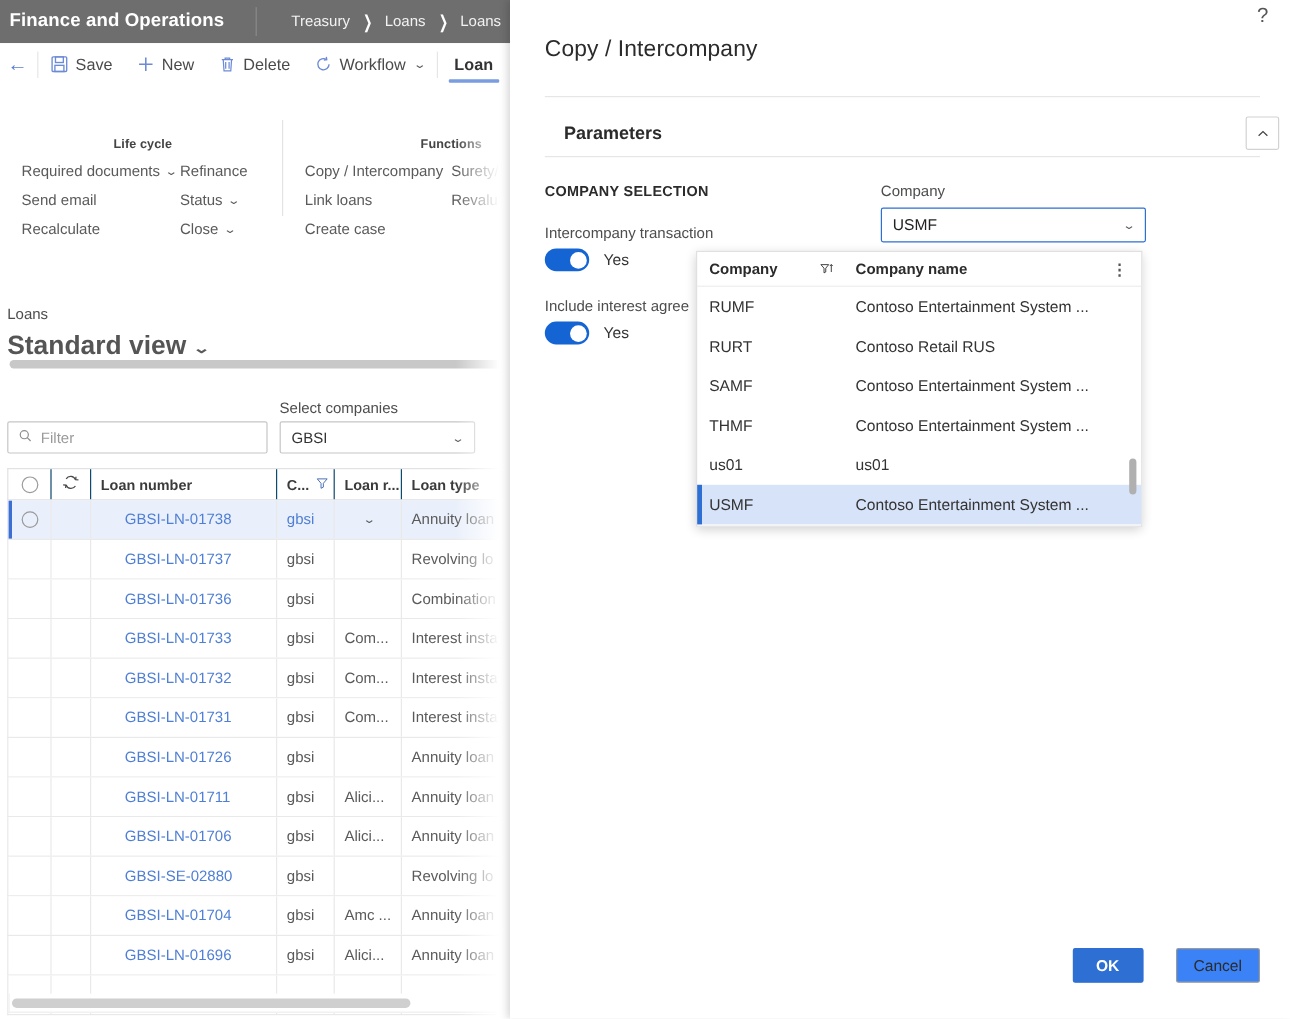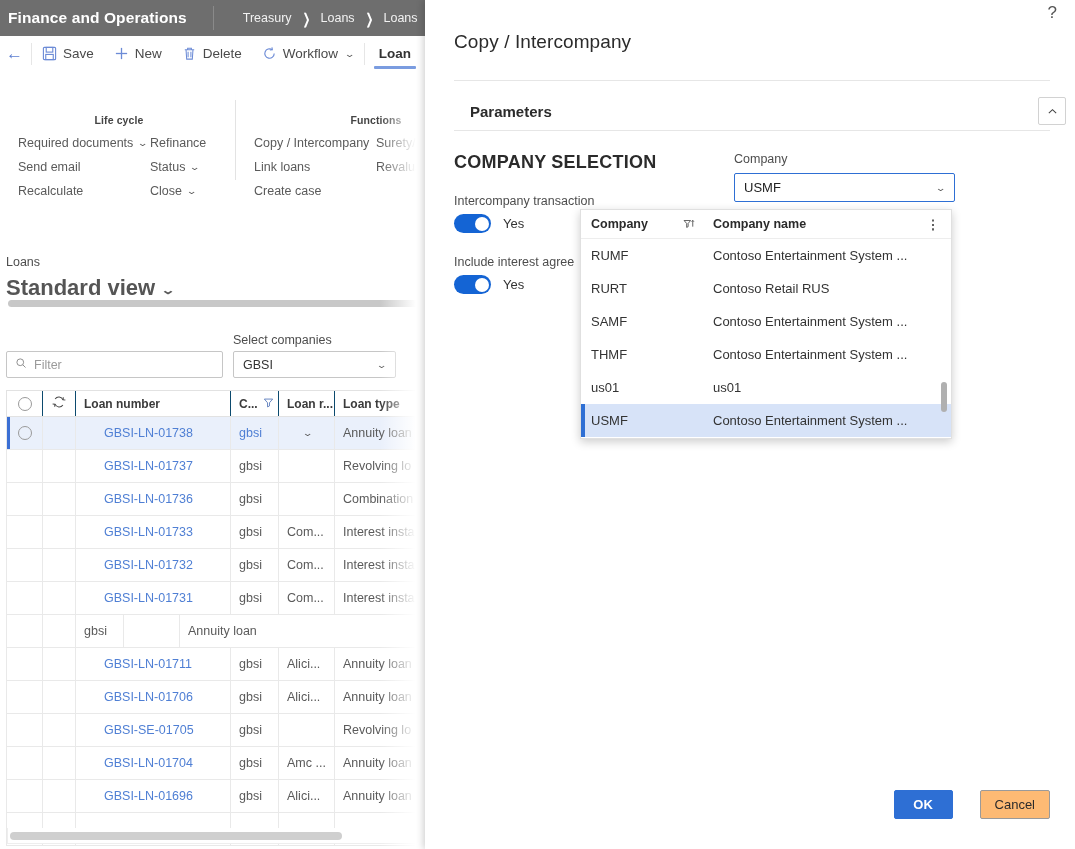--- a/index.html
+++ b/index.html
@@ -168,21 +168,21 @@
   }
   .dlg-section-title { font-size: 15px; font-weight: bold; color: #2b2b2b; }
   .collapse-btn {
     width: 28px; height: 28px; border: 1px solid #d2d2d2; background: #ffffff;
     display: flex; align-items: center; justify-content: center; border-radius: 2px;
   }
   .dlg-hr-mid { position: absolute; top: 130px; left: 29px; width: 596px; height: 1px; background: #e6e6e6; }
 
   .dlg-body { position: absolute; top: 152px; left: 29px; width: 596px; }
   .group-label {
-    font-size: 18px; font-weight: bold; color: #2b2b2b;
+    font-size: 12px; font-weight: bold; color: #2b2b2b;
     letter-spacing: .25px; text-transform: uppercase;
   }
   .fld-label { font-size: 12.5px; color: #4d4d4d; }
   .toggle-row { display: flex; align-items: center; gap: 12px; margin-top: 6px; }
   .toggle {
     width: 37px; height: 19px; border-radius: 10px; background: #1464d4;
     position: relative; flex: none;
   }
   .toggle .knob {
     position: absolute; top: 2.5px; right: 2.5px; width: 14px; height: 14px;
@@ -230,21 +230,21 @@
   .dlg-footer {
     position: absolute; left: 29px; top: 790px; width: 596px;
     display: flex; justify-content: flex-end; gap: 27px;
   }
   .btn {
     height: 29px; min-width: 59px; padding: 0 14px;
     font-size: 13px; border-radius: 2px; display: flex;
     align-items: center; justify-content: center;
   }
   .btn-primary { background: #2e6fd4; color: #ffffff; border: 1px solid #2e6fd4; font-weight: bold; }
-  .btn-default { background: #fdba74; color: #2b2b2b; border: 1px solid #9a9a9a; }
+  .btn-default { background: #3b82f6; color: #2b2b2b; border: 1px solid #9a9a9a; }
 </style>
 </head>
 <body>
 
 <div id="root">
 
   <div id="app">
 
     <div class="topbar">
       <div class="brand">Finance and Operations</div>
@@ -489,20 +489,23 @@
             <div class="gr-cell gcol-2">
               <span class="gr-link">GBSI-LN-01731</span>
             </div>
             <div class="gr-cell gcol-3" style="color: rgb(90, 90, 90);">gbsi</div>
             <div class="gr-cell gcol-4">Com...</div>
             <div class="gr-cell gcol-5">Interest insta</div>
           </div>
           <div class="grid-row">
             <div class="gr-cell gcol-0"></div>
             <div class="gr-cell gcol-1"></div>
+            <div class="gr-cell gcol-2">
+              <span class="gr-link">GBSI-LN-01726</span>
+            </div>
             <div class="gr-cell gcol-3" style="color: rgb(90, 90, 90);">gbsi</div>
             <div class="gr-cell gcol-4"></div>
             <div class="gr-cell gcol-5">Annuity loan</div>
           </div>
           <div class="grid-row">
             <div class="gr-cell gcol-0"></div>
             <div class="gr-cell gcol-1"></div>
             <div class="gr-cell gcol-2">
               <span class="gr-link">GBSI-LN-01711</span>
             </div>
@@ -517,21 +520,21 @@
               <span class="gr-link">GBSI-LN-01706</span>
             </div>
             <div class="gr-cell gcol-3" style="color: rgb(90, 90, 90);">gbsi</div>
             <div class="gr-cell gcol-4">Alici...</div>
             <div class="gr-cell gcol-5">Annuity loan</div>
           </div>
           <div class="grid-row">
             <div class="gr-cell gcol-0"></div>
             <div class="gr-cell gcol-1"></div>
             <div class="gr-cell gcol-2">
-              <span class="gr-link">GBSI-SE-01705</span>
+              <span class="gr-link">GBSI-SE-02880</span>
             </div>
             <div class="gr-cell gcol-3" style="color: rgb(90, 90, 90);">gbsi</div>
             <div class="gr-cell gcol-4"></div>
             <div class="gr-cell gcol-5">Revolving lo</div>
           </div>
           <div class="grid-row">
             <div class="gr-cell gcol-0"></div>
             <div class="gr-cell gcol-1"></div>
             <div class="gr-cell gcol-2">
               <span class="gr-link">GBSI-LN-01704</span>

